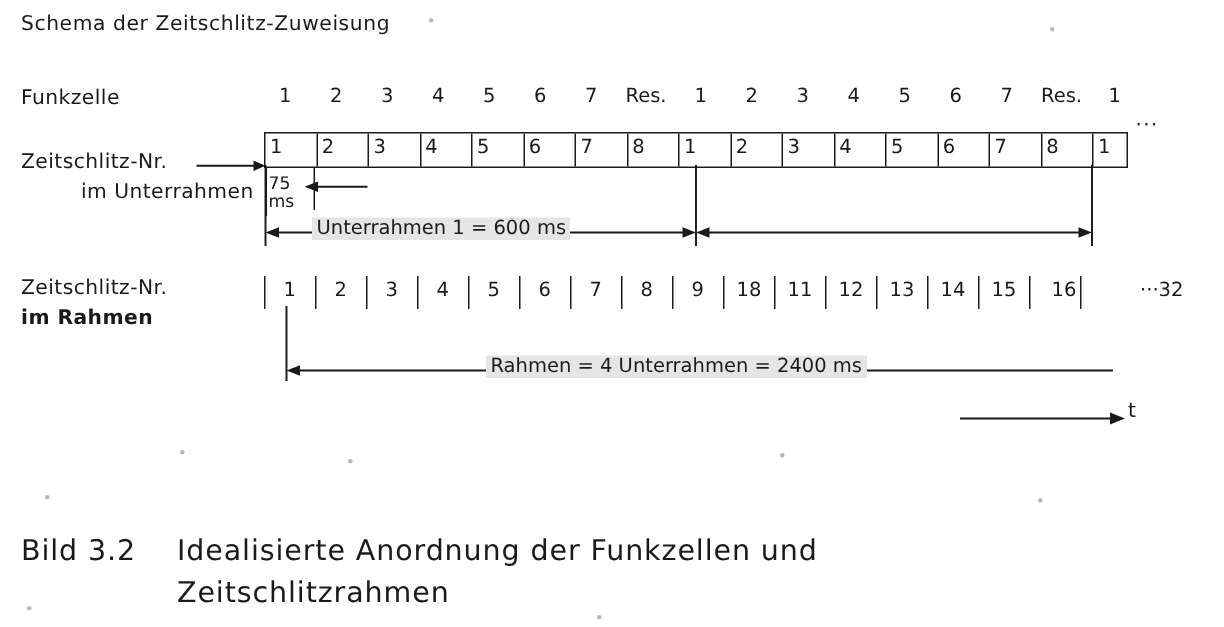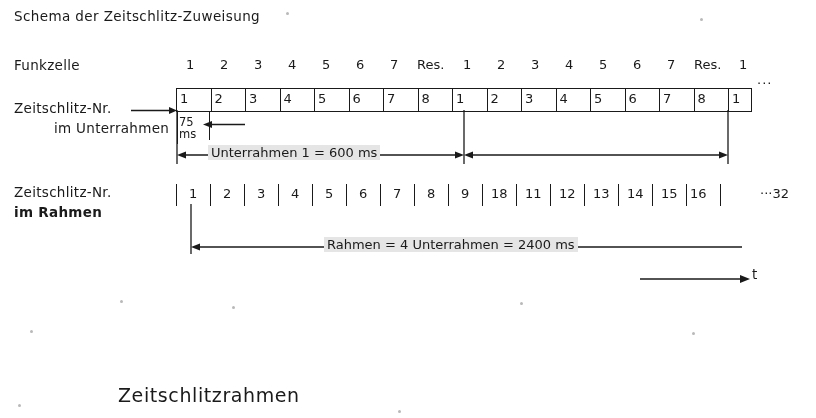--- a/index.html
+++ b/index.html
@@ -364,39 +364,42 @@
     <span class="fnum" style="left:183px;">6</span>
     <span class="fnum" style="left:217px;">7</span>
     <span class="fnum" style="left:251px;">8</span>
     <span class="fnum" style="left:285px;">9</span>
     <span class="fnum" style="left:315px;">18</span>
     <span class="fnum" style="left:349px;">11</span>
     <span class="fnum" style="left:383px;">12</span>
     <span class="fnum" style="left:417px;text-align:center;">13</span>
     <span class="fnum" style="left:451px;">14</span>
     <span class="fnum" style="left:485px;">15</span>
-    <span class="fnum" style="left:514px;text-align:center;">16</span>
+    <span class="fnum" style="left:525px;text-align:center;">16</span>
     <span class="fnum" style="left:556px;margin-left:28px;">···32</span>
   </div>
 
   <div class="abs rahmen-row">
     <svg width="580" height="20" viewBox="0 0 580 20">
       <line class="ln" x1="1" y1="-36" x2="1" y2="14"></line>
       <line class="ln" x1="7" y1="7" x2="552" y2="7"></line>
       <polygon class="fl" points="1,7 10,3.5 10,10.5"></polygon>
     </svg>
     <span class="dim-text" style="left:134px; top:-3px;">Rahmen = 4 Unterrahmen = 2400 ms</span>
   </div>
 
   <svg class="abs t-arrow" viewBox="0 0 110 14">
     <line class="ln" x1="0" y1="7" x2="102" y2="7"></line>
     <polygon class="fl" points="110,7 100,3 100,11"></polygon>
   </svg>
   <div class="abs t-label">t</div>
 
+  <div class="abs caption">
+    <span class="cap-num">Bild 3.2</span><span>Idealisierte Anordnung der Funkzellen und</span>
+  </div>
   <div class="abs caption-line2">Zeitschlitzrahmen</div>
 
   <div class="abs speck" style="left:286px; top:12px; width:3px; height:3px;"></div>
   <div class="abs speck" style="left:700px; top:18px; width:3px; height:3px;"></div>
   <div class="abs speck" style="left:120px; top:300px; width:3px; height:3px;"></div>
   <div class="abs speck" style="left:232px; top:306px; width:3px; height:3px;"></div>
   <div class="abs speck" style="left:520px; top:302px; width:3px; height:3px;"></div>
   <div class="abs speck" style="left:30px; top:330px; width:3px; height:3px;"></div>
   <div class="abs speck" style="left:692px; top:332px; width:3px; height:3px;"></div>
   <div class="abs speck" style="left:18px; top:404px; width:3px; height:3px;"></div>

